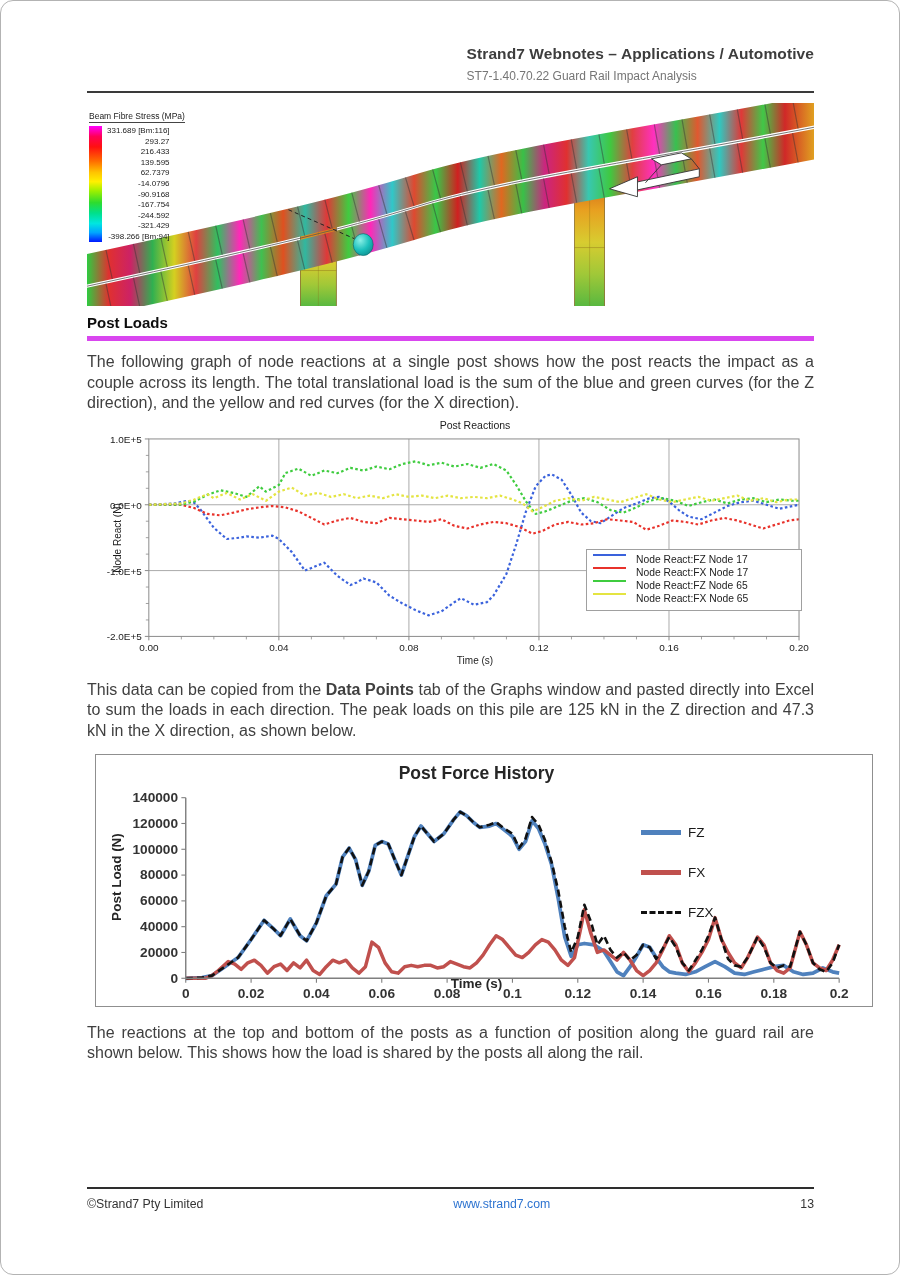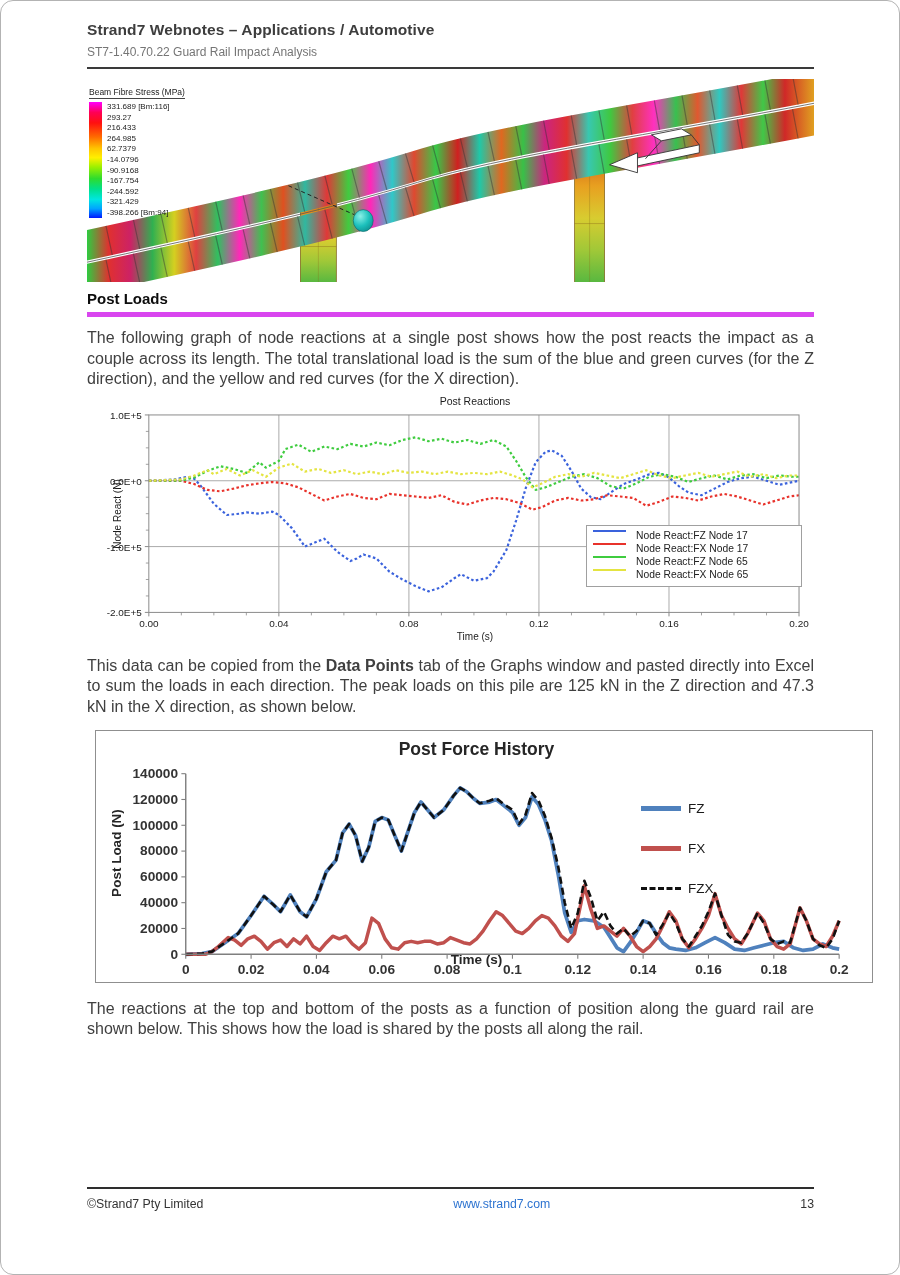--- a/index.html
+++ b/index.html
@@ -4,40 +4,40 @@
 <style>
   * { margin:0; padding:0; box-sizing:border-box; }
   html,body { background:#ffffff; }
   body { font-family:"Liberation Sans", sans-serif; color:#141414; }
   .page {
     position:relative; width:900px; height:1275px; background:#fff;
     border:1px solid #b3b3b3; border-radius:13px; overflow:hidden;
   }
   .content { padding:0 85px 0 86px; }
   
-  .header { display:flex; justify-content:flex-start; align-items:flex-start;
-            padding-top:20px; padding-bottom:8px; border-bottom:2px solid #3a3a3a; }
+  .header { display:flex; justify-content:flex-end; align-items:flex-start;
+            padding-top:44px; padding-bottom:8px; border-bottom:2px solid #3a3a3a; }
   .h-title { font-size:15.5px; font-weight:bold; color:#3d3d3d; letter-spacing:.1px; }
   .h-sub   { font-size:12px; color:#757575; margin-top:6px; }
   .logo { display:flex; align-items:flex-start; margin-top:-6px; }
   .logo-grid { display:grid; grid-template-columns:repeat(3,11px); grid-auto-rows:11px; gap:1px; margin-right:3px; margin-top:8px; }
   .logo-grid i { display:block; }
   .logo-text { font-size:37px; color:#111; letter-spacing:-1px; line-height:1; position:relative; font-weight:500;}
   .logo-reg { font-size:9px; vertical-align:top; position:relative; top:2px;}
   .logo-sub { position:absolute; right:6px; bottom:-2px; font-size:7px; letter-spacing:.5px; color:#111; }
   
   .fea { position:relative; height:204px; margin-top:10px; }
   .fea svg { position:absolute; inset:0; }
   .fea-legend { position:absolute; left:2px; top:2px; z-index:5; }
   .fea-legend-title { font-size:8.5px; color:#222; border-bottom:1px solid #444; display:inline-block; padding-bottom:1px; }
   .fea-legend-body { display:flex; margin-top:3px; }
   .fea-ramp { width:13px; height:116px;
     background:linear-gradient(180deg,#ff00ff 0%,#ff0055 9%,#ff1010 18%,#ff6a00 30%,#ffc400 40%,#fff000 48%,#9cf000 56%,#2edc2e 66%,#00e08a 75%,#00e6e0 84%,#00a4ff 92%,#0018ff 100%); }
   .fea-vals { margin-left:5px; }
-  .fea-vals div { font-size:8px; color:#222; height:10.6px; line-height:10.6px; white-space:nowrap; }
+  .fea-vals div { font-size:8px; color:#222; height:10.6px; line-height:10.6px; white-space:nowrap;text-align:right; }
   
   .sec-head { margin-top:7px; font-size:15px; font-weight:bold; color:#0d0d0d;
               border-bottom:5px solid #d946ef; padding-bottom:5px; }
   p.body { font-size:16px; line-height:20.6px; text-align:justify; margin-top:11px; color:#404040; }
   
   .chart1 { position:relative; height:250px; margin-top:5px; }
   .chart1 svg { position:absolute; inset:0; }
   .c1-title { position:absolute; left:62px; width:652px; top:0; text-align:center; font-size:10.5px; color:#1c1c1c; }
   .c1-xlabel { position:absolute; left:62px; width:652px; top:236px; text-align:center; font-size:10px; color:#1c1c1c; }
   .c1-ylabel { position:absolute; left:30px; top:119px; transform:translate(-50%,-50%) rotate(-90deg); font-size:10px; color:#1c1c1c; white-space:nowrap; }
@@ -165,21 +165,21 @@
         </g>
       </svg>
       <div class="fea-legend">
         <div class="fea-legend-title">Beam Fibre Stress  (MPa)</div>
         <div class="fea-legend-body">
           <div class="fea-ramp"></div>
           <div class="fea-vals" id="fea-vals">
               <div>331.689 [Bm:116]</div>
               <div>293.27</div>
               <div>216.433</div>
-              <div>264.985</div>
+              <div>139.595</div>
               <div>62.7379</div>
               <div>-14.0796</div>
               <div>-90.9168</div>
               <div>-167.754</div>
               <div>-244.592</div>
               <div>-321.429</div>
               <div>-398.266 [Bm:94]</div>
             </div>
         </div>
       </div>

